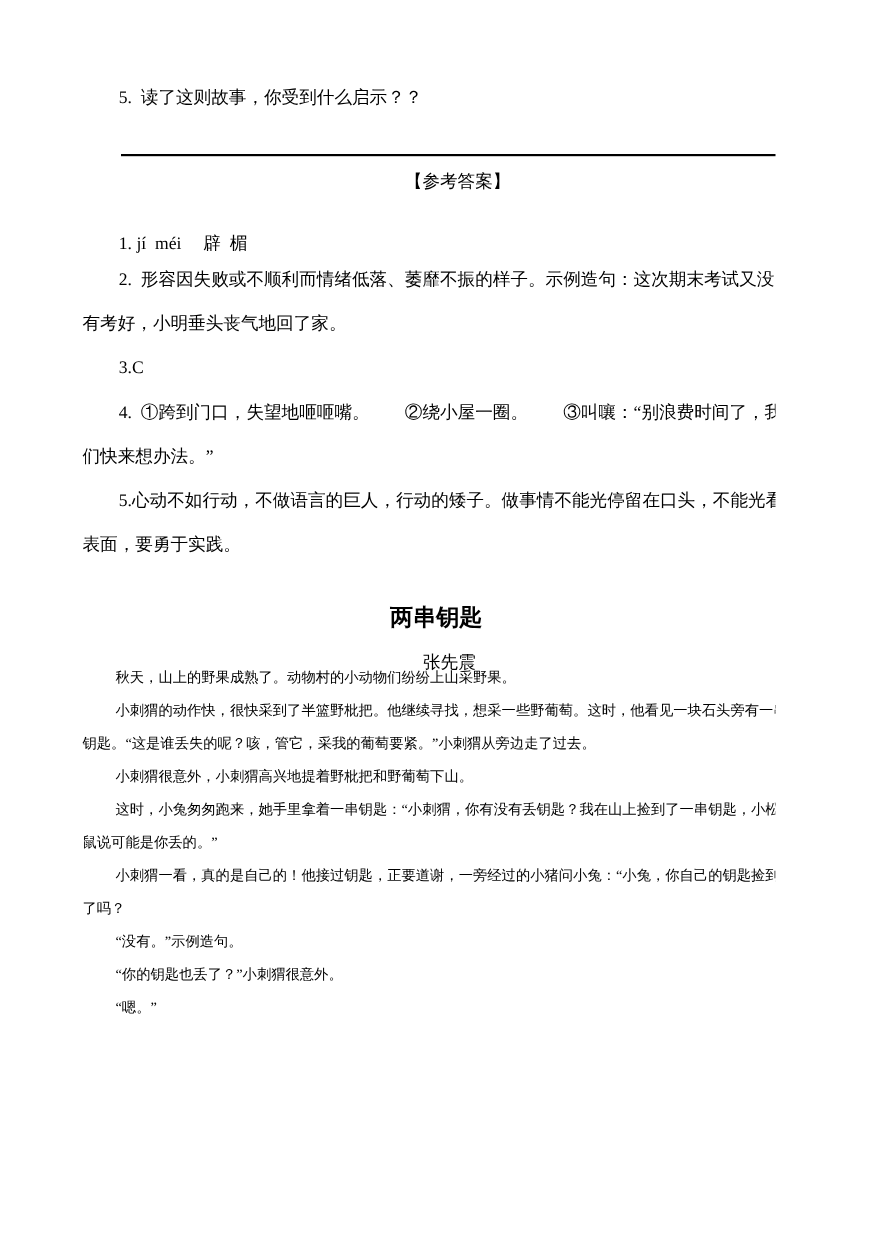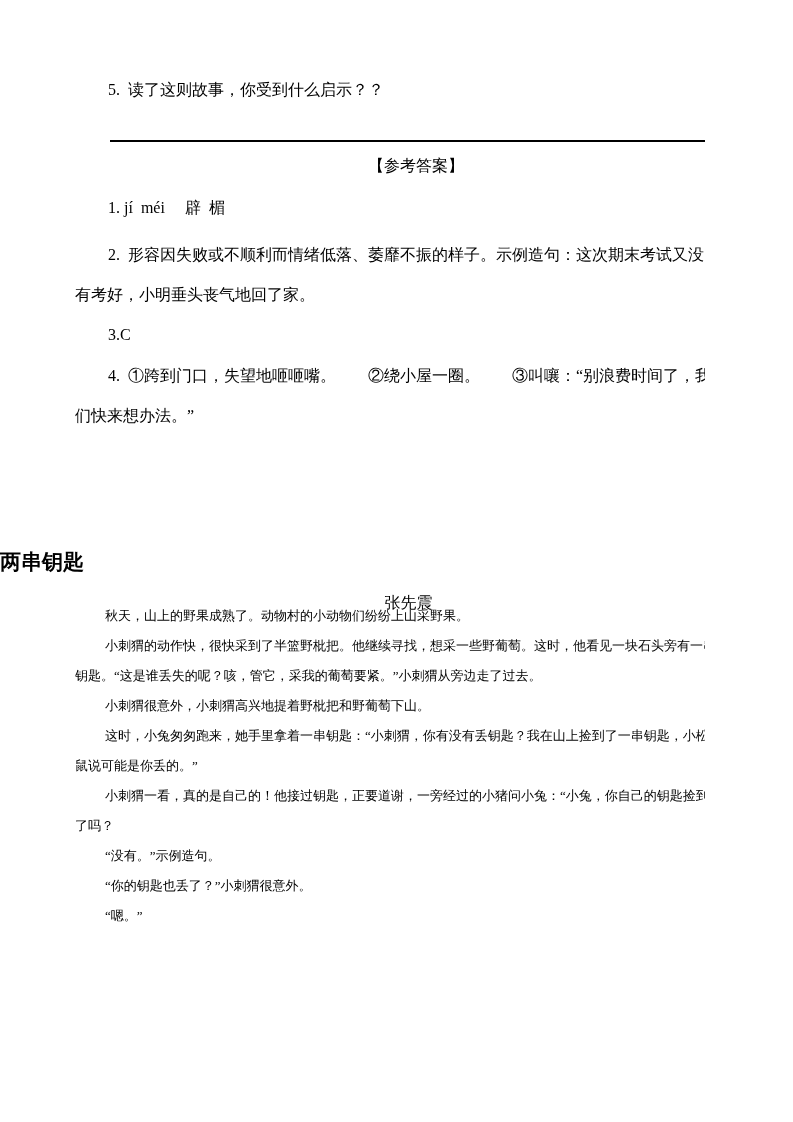--- a/index.html
+++ b/index.html
@@ -18,39 +18,39 @@
     left: 75px;
     width: 644px;
     font-size: 16px;
     line-height: 40px;
     white-space: pre-wrap;
     text-indent: 33px;
     word-break: break-all;
   }
   .q            { top: 70px; }
   .ans-header   { top: 146px; text-indent: 38px; text-align: center; }
-  .ans-item-1   { top: 188px; }
+  .ans-item-1   { top: 202px; }
   .ans-item-2   { top: 235px; }
   .ans-item-3   { top: 315px; }
   .ans-item-4   { top: 356px; }
   .ans-item-5   { top: 436px; }
   .divider {
     position: absolute;
     left: 110px;
     top: 140px;
     width: 608px;
     height: 0;
     border-top: 2px solid #000000;
   }
   
   .story-title {
     position: absolute;
     left: 0; top: 542px;
     width: 793px;
-    text-align: left;
+    text-align: center;
     font-family: "Liberation Sans", sans-serif;
     font-weight: 700;
     font-size: 21px;
     line-height: 40px;
   }
   .story-author {
     position: absolute;
     left: 12px; top: 583px;
     width: 793px;
     text-align: center;
@@ -83,20 +83,21 @@
   <div class="ans ans-header">【参考答案】</div>
 
   <div class="ans ans-item-1">1. jí  méi     辟  楣</div>
 
   <div class="ans ans-item-2">2.  形容因失败或不顺利而情绪低落、萎靡不振的样子。示例造句：这次期末考试又没有考好，小明垂头丧气地回了家。</div>
 
   <div class="ans ans-item-3">3.C</div>
 
   <div class="ans ans-item-4">4.  ①跨到门口，失望地咂咂嘴。　　②绕小屋一圈。　　③叫嚷：“别浪费时间了，我们快来想办法。”</div>
 
+  <div class="ans ans-item-5">5.心动不如行动，不做语言的巨人，行动的矮子。做事情不能光停留在口头，不能光看表面，要勇于实践。</div>
 
   <div class="story-title">两串钥匙</div>
 
   <div class="story-author">张先震</div>
 
   <div class="story">
     <p>秋天，山上的野果成熟了。动物村的小动物们纷纷上山采野果。</p>
     <p>小刺猬的动作快，很快采到了半篮野枇把。他继续寻找，想采一些野葡萄。这时，他看见一块石头旁有一串钥匙。“这是谁丢失的呢？咳，管它，采我的葡萄要紧。”小刺猬从旁边走了过去。</p>
     <p>小刺猬很意外，小刺猬高兴地提着野枇把和野葡萄下山。</p>
     <p>这时，小兔匆匆跑来，她手里拿着一串钥匙：“小刺猬，你有没有丢钥匙？我在山上捡到了一串钥匙，小松鼠说可能是你丢的。”</p>

